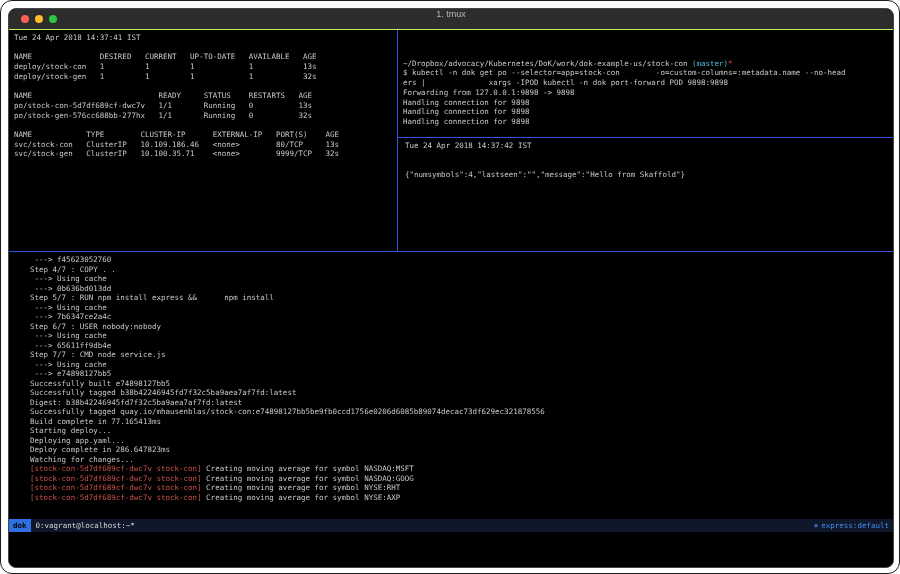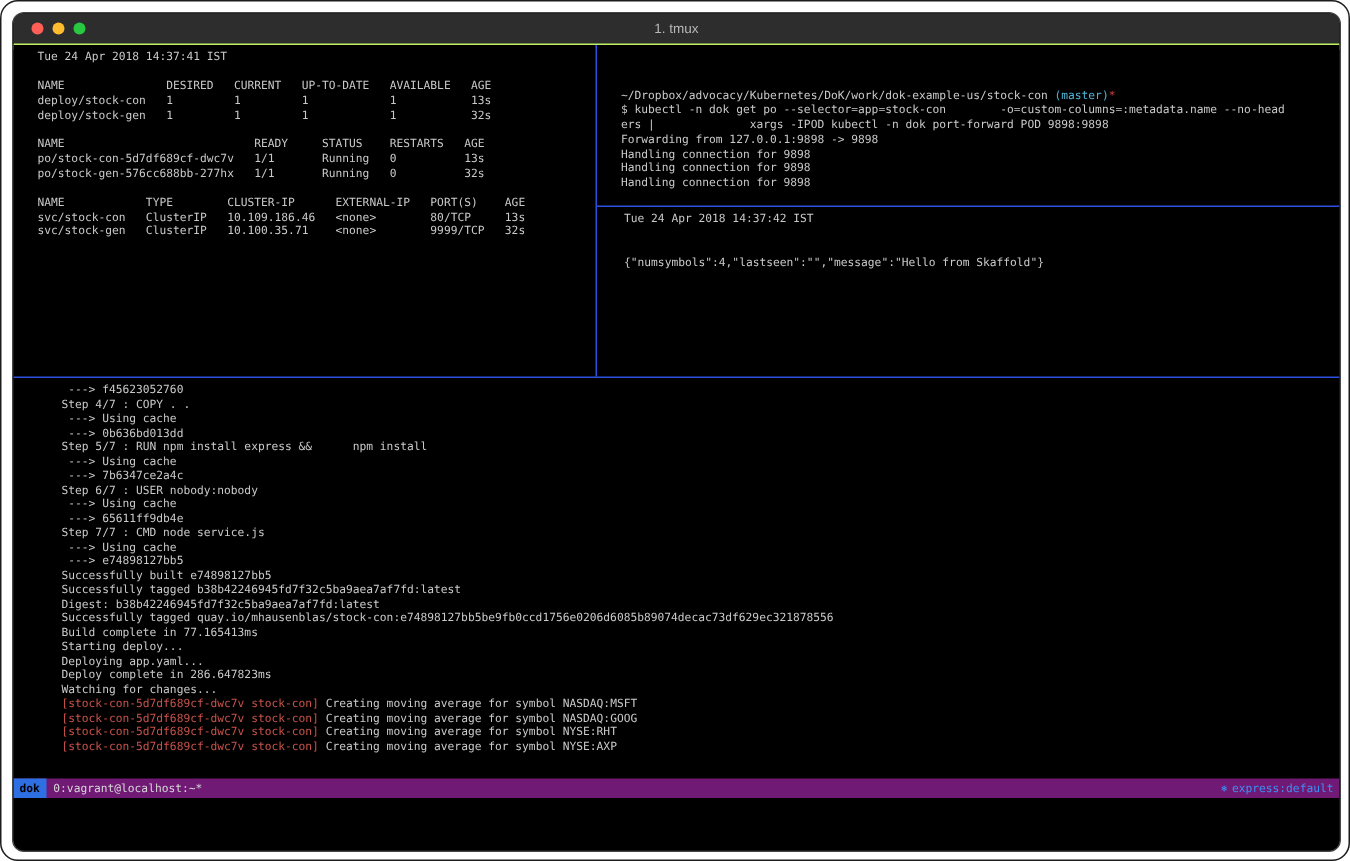--- a/index.html
+++ b/index.html
@@ -4,51 +4,51 @@
 <style>
   html,body{margin:0;padding:0}
   body{width:900px;height:574px;background:#ffffff;position:relative;overflow:hidden;
        font-family:"DejaVu Sans Mono","Liberation Mono",monospace}
   .page-frame{position:absolute;inset:0;border:1px solid #1c1c1c;border-radius:12px;pointer-events:none}
 
   .window{position:absolute;left:8px;top:8px;width:884px;height:558px;background:#000;
           border-radius:8px;overflow:hidden;border:1px solid #454545}
 
   .titlebar{position:relative;height:20px;background:var(--titlebar_bg);
-            display:flex;align-items:center;justify-content:center;
+            display:flex;align-items:flex-start;justify-content:center;
             border-bottom:4px solid #bef264}
   .lights{position:absolute;left:12px;top:6px;display:flex;gap:6px}
   .light{width:8px;height:8px;border-radius:50%;display:inline-block}
   .light-red{background:var(--light_red)}
   .light-yellow{background:var(--light_yellow)}
   .light-green{background:var(--light_green)}
   .title{font-family:"Liberation Sans","DejaVu Sans",sans-serif;font-size:9px;color:#b8b8b8}
 
   .term{position:absolute;left:0;top:21px;width:884px;height:537px;background:#000;
         font-size:7.5px;line-height:9.7px;color:var(--terminal_fg)}
-  .pane{position:absolute;overflow:hidden;padding:3px 0 0 16px}
+  .pane{position:absolute;overflow:hidden;padding:3px 0 0 5px}
   pre{margin:0;font-family:inherit;font-size:inherit;line-height:inherit;white-space:pre}
 
   .pane-kubectl{left:0;top:0;width:388px;height:221px}
   .pane-pf{left:389px;top:16px;width:495px;height:107px}
   .pane-curl{left:391px;top:108px;width:495px;height:113px}
   .pane-build{left:16px;top:222px;width:884px;height:267px;line-height:9.5px}
 
   .vborder{position:absolute;left:388px;top:0;width:1px;height:221px;background:var(--pane_border)}
   .hborder{position:absolute;height:1px;background:var(--pane_border)}
   .hborder-right{left:389px;top:107px;width:495px}
   .hborder-full{left:0;top:221px;width:884px}
 
   .blank-line{height:9.7px}
   .branch{color:var(--branch_cyan)}
   .dirty{color:var(--dirty_red)}
   .log-line{white-space:pre}
   .log-prefix{color:var(--log_prefix_red)}
 
-  .statusbar{position:absolute;left:0;top:489px;width:884px;height:13px;background:#701a75;
+  .statusbar{position:absolute;left:0;top:489px;width:884px;height:13px;background:#0f172a;
              display:flex;align-items:center;font-size:7.5px;line-height:13px}
   .session{background:var(--status_session_bg);color:var(--status_session_fg);
            padding:0 4px;height:100%;display:flex;align-items:center;font-weight:bold}
   .winitem{margin-left:5px;color:#d6d6d6}
   .sright{margin-left:auto;margin-right:4px;color:var(--status_right_fg)}
   .kube-icon{margin-right:3px}
 </style>
 </head>
 <body>
 

